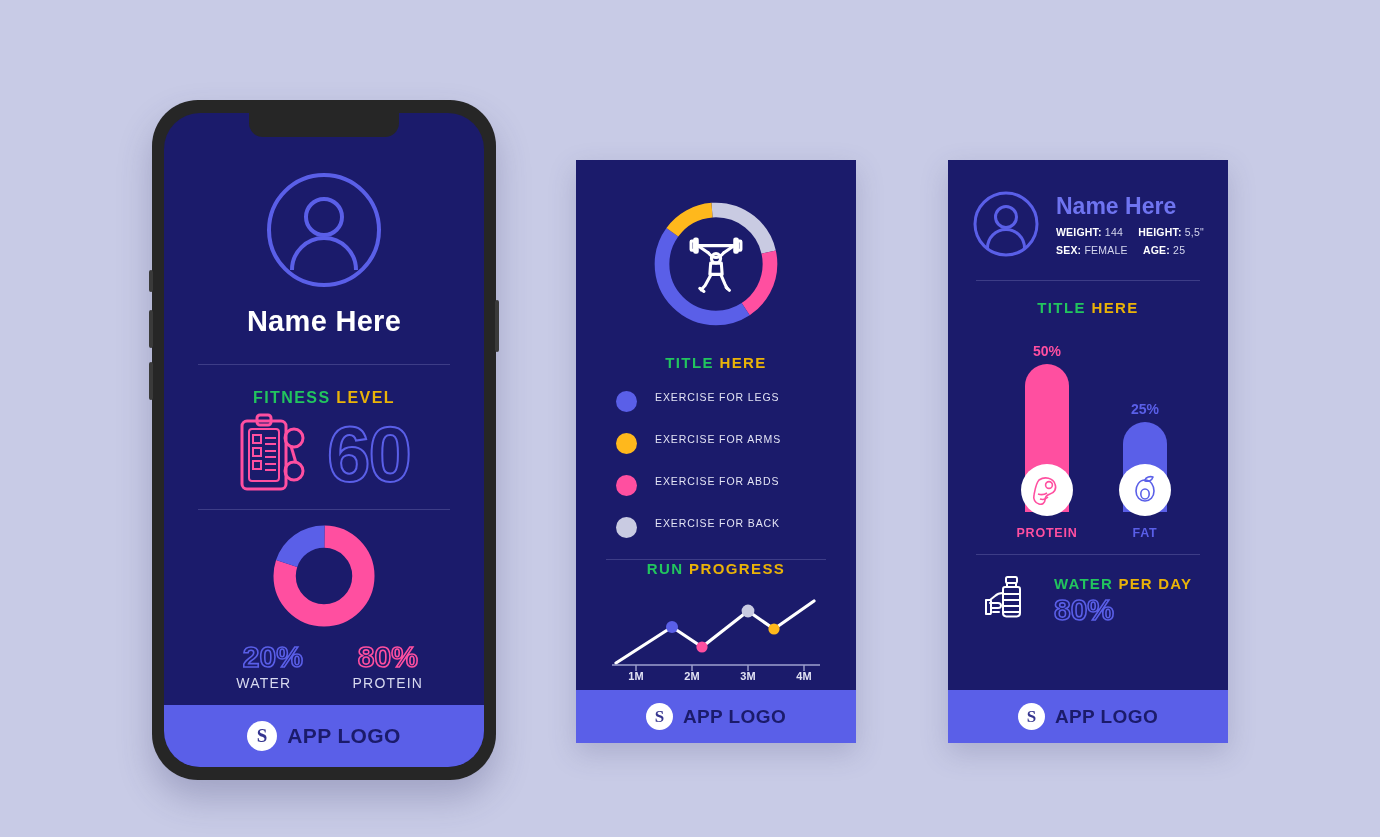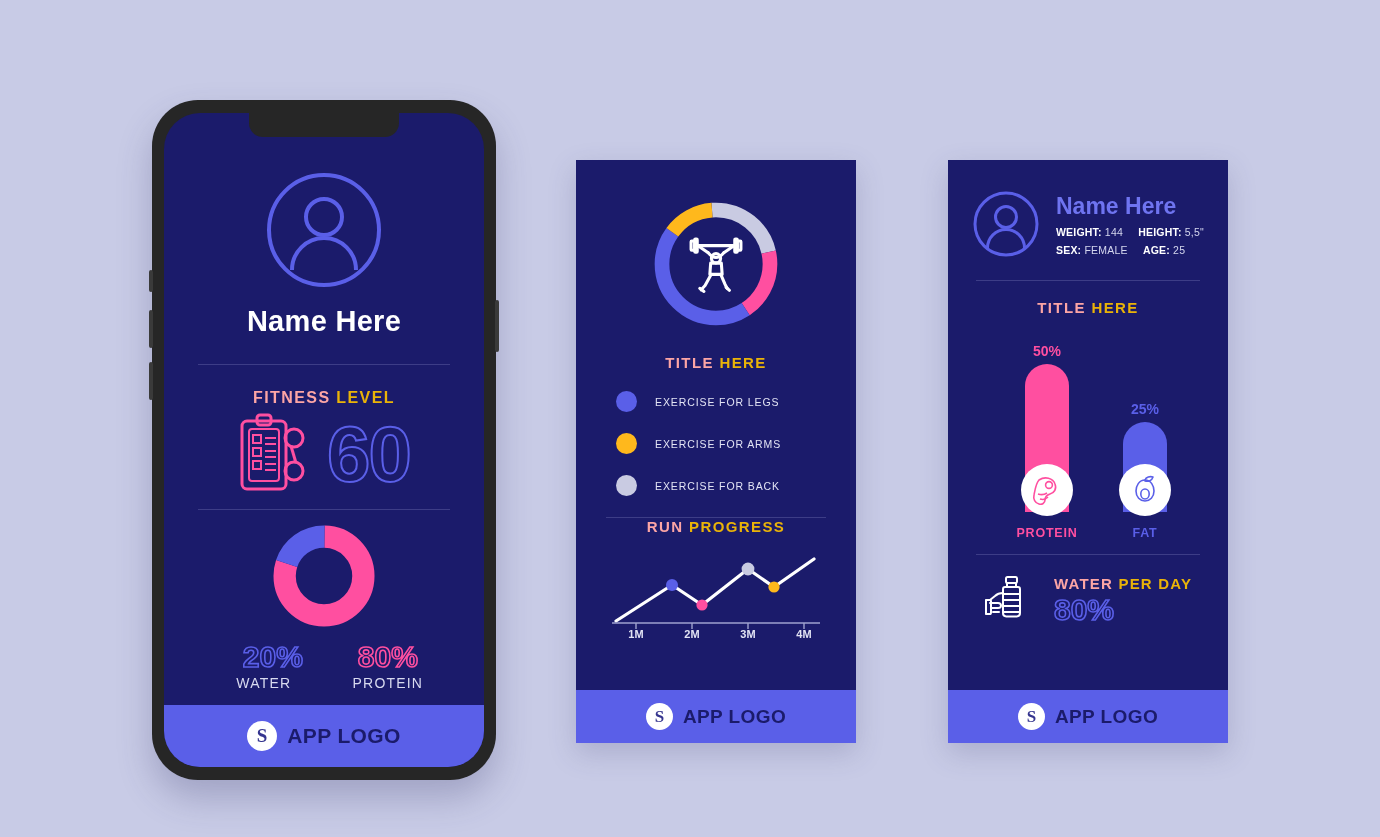--- a/index.html
+++ b/index.html
@@ -42,21 +42,21 @@
   .flat {
     position: absolute; top: 160px; width: 280px; height: 583px;
     background: #1b1b6b; overflow: hidden;
     box-shadow: 0 10px 26px rgba(70,70,120,.22);
   }
   .flat.s2 { left: 576px; }
   .flat.s3 { left: 948px; }
 
   
   .hdr { text-align: center; letter-spacing: 1.4px; }
-  .hdr .b { font-weight: bold; color: #fca5a5; }
+  .hdr .b { font-weight: bold; color: #22c55e; }
   .hdr .t { font-weight: 700; color: #eab308; }
 
   .divider { height: 1px; background: #4a4a90; opacity: .75; }
 
   
   .s1-body { position: absolute; inset: 0; padding: 36px 28px 0; }
   .avatar-wrap { display: flex; justify-content: center; margin-top: 22px; }
   .name-big {
     text-align: center; color: #fff; font-size: 29px; font-weight: bold;
     margin-top: 16px; letter-spacing: .3px;
@@ -94,21 +94,21 @@
   }
   .logo-text { color: #1b1b6b; font-size: 21px; font-weight: bold; letter-spacing: .4px; }
   .logobar.flat-bar .logo-text { font-size: 19px; }
   .logobar.flat-bar .logo-circle { width: 27px; height: 27px; font-size: 17px; }
 
   
   .s2-body { position: absolute; inset: 0; padding: 26px 24px 0; }
   .ring-wrap { display: flex; justify-content: center; margin-top: 8px; }
   .s2-title { margin-top: 20px; font-size: 15px; }
   .legend { margin-top: 20px; }
-  .legend-row { display: flex; align-items: center; gap: 18px; margin-bottom: 21px; padding-left: 16px; }
+  .legend-row { display: flex; gap: 18px; margin-bottom: 21px; padding-left: 16px; }
   .legend-dot { width: 21px; height: 21px; border-radius: 50%; flex: none; }
   .legend-lbl { font-size: 10.5px; color: #e2e3f4; letter-spacing: .9px; font-weight: 300; }
   .s2-div { margin: 4px 6px 0; }
   .run-title { margin-top: 0; font-size: 15px; }
   .run-chart { margin-top: 8px; display: flex; justify-content: center; }
 
   
   .s3-body { position: absolute; inset: 0; padding: 30px 24px 0; }
   .prof { display: flex; align-items: center; gap: 16px; }
   .prof-info { padding-top: 2px; }
@@ -252,20 +252,24 @@
       <div class="legend">
         <div class="legend-row">
           <span class="legend-dot" style="background:#5a5fe8"></span>
           <span class="legend-lbl">EXERCISE FOR LEGS</span>
         </div>
         <div class="legend-row">
           <span class="legend-dot" style="background:#ffb81c"></span>
           <span class="legend-lbl">EXERCISE FOR ARMS</span>
         </div>
         <div class="legend-row">
+          <span class="legend-dot" style="background:#ff4fa0"></span>
+          <span class="legend-lbl">EXERCISE FOR ABDS</span>
+        </div>
+        <div class="legend-row">
           <span class="legend-dot" style="background:#c9cbe2"></span>
           <span class="legend-lbl">EXERCISE FOR BACK</span>
         </div>
       </div>
 
       <div class="divider s2-div"></div>
 
       <div class="hdr run-title">
         <span class="b">RUN</span>
         <span class="t">PROGRESS</span>

